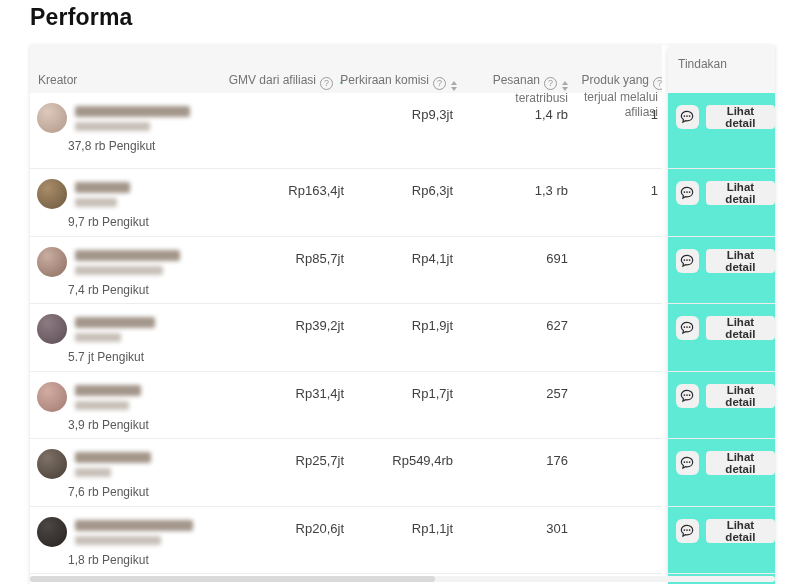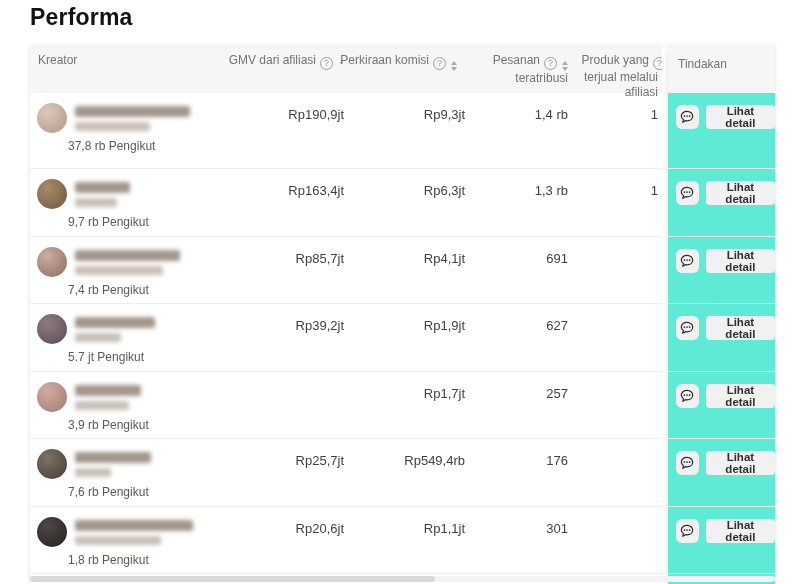--- a/index.html
+++ b/index.html
@@ -5,21 +5,21 @@
   * { margin:0; padding:0; box-sizing:border-box; }
   html,body { width:800px; height:584px; background:#fff; overflow:hidden;
               font-family:"Liberation Sans", sans-serif; }
   .page-title { position:absolute; left:30px; top:4px; font-size:23px; font-weight:700;
                 color:#121212; letter-spacing:.2px;text-align:right; }
   .card { position:absolute; left:30px; top:45px; width:745px; height:539px; background:#fff;
           box-shadow:0 1px 4px rgba(0,0,0,.14); }
   
   .scrollarea { position:absolute; left:0; top:0; width:632px; height:539px; overflow:hidden; }
   .thead { position:relative; height:48px; background:#f6f6f6; color:#737373; font-size:12px; }
-  .hc { position:absolute; top:8px; line-height:15px; }
+  .hc { position:absolute; top:28px; line-height:15px; }
   .hc-kreator { left:8px; }
   .hc-gmv     { left:180px; width:134px; text-align:right; }
   .hc-komisi  { left:300px; width:127px; text-align:right; }
   .hc-pesanan { left:430px; width:108px; text-align:right; }
   .hc-produk  { left:500px; width:136px; text-align:right; }
   .hc-produk .sub { display:block; padding-right:8px; }
   .hicon { display:inline-block; width:13px; height:13px; border:1px solid #9c9c9c; border-radius:50%;
            font-size:9px; line-height:11px; text-align:center; color:#9c9c9c; margin-left:4px;
            vertical-align:-2px; cursor:default; }
   .sorters { display:inline-flex; flex-direction:column; gap:2px; margin-left:5px; vertical-align:-1px; }
@@ -31,21 +31,21 @@
   
   .row { position:relative; height:67.5px; border-bottom:1px solid #ededed; }
   .row.first { height:76px; }
   .avatar { position:absolute; left:7px; top:10px; width:30px; height:30px; border-radius:50%; }
   .nb { position:absolute; left:45px; border-radius:2px; filter:blur(2px); }
   .n1 { top:13px; height:11px; background:#a3968a; }
   .n2 { top:29px; height:9px;  background:#c8c0b8; }
   .followers { position:absolute; left:38px; top:46px; font-size:12px; color:#595959; }
   .val { position:absolute; top:14px; font-size:13px; color:#404040; text-align:right; }
   .c-gmv { left:180px; width:134px; }
-  .c-kom { left:308px; width:127px; }
+  .c-kom { left:296px; width:127px; }
   .c-pes { left:430px; width:108px; }
   .c-pro { left:560px; width:68px; }
   
   .pinned { position:absolute; left:638px; top:0; width:107px; height:539px; background:#5eead4;
             box-shadow:-4px 0 6px -4px rgba(0,0,0,.13); }
   .pinned .thead2 { height:48px; background:#f6f6f6; color:#737373; font-size:12px;
                     padding:12px 0 0 10px; }
   .prow { height:67.5px; border-bottom:1px solid #ededed; display:flex; align-items:flex-start;
           gap:7px; padding:12px 0 14px 8px; }
   .prow.first { height:76px; }
@@ -91,21 +91,20 @@
         <span class="sub">terjual melalui</span>
         <span class="sub">afiliasi</span>
       </div>
     </div>
 
     <div class="row first">
       <span class="avatar" style="background: radial-gradient(circle at 35% 30%, rgb(220, 201, 187), rgb(177, 151, 138));"></span>
       <span class="nb n1" style="width: 115px;"></span>
       <span class="nb n2" style="width: 75px;"></span>
       <span class="followers">37,8 rb Pengikut</span>
-      <span class="val c-gmv">Rp190,9jt</span>
       <span class="val c-kom">Rp9,3jt</span>
       <span class="val c-pes">1,4 rb</span>
       <span class="val c-pro">1</span>
     </div>
     <div class="row">
       <span class="avatar" style="background: radial-gradient(circle at 35% 30%, rgb(168, 140, 104), rgb(109, 88, 63));"></span>
       <span class="nb n1" style="width: 55px;"></span>
       <span class="nb n2" style="width: 42px;"></span>
       <span class="followers">9,7 rb Pengikut</span>
       <span class="val c-gmv">Rp163,4jt</span>
@@ -131,20 +130,21 @@
       <span class="val c-gmv">Rp39,2jt</span>
       <span class="val c-kom">Rp1,9jt</span>
       <span class="val c-pes">627</span>
       <span class="val c-pro"></span>
     </div>
     <div class="row">
       <span class="avatar" style="background: radial-gradient(circle at 35% 30%, rgb(210, 171, 162), rgb(161, 122, 114));"></span>
       <span class="nb n1" style="width: 66px;"></span>
       <span class="nb n2" style="width: 54px;"></span>
       <span class="followers">3,9 rb Pengikut</span>
+      <span class="val c-gmv">Rp31,4jt</span>
       <span class="val c-kom">Rp1,7jt</span>
       <span class="val c-pes">257</span>
       <span class="val c-pro"></span>
     </div>
     <div class="row">
       <span class="avatar" style="background: radial-gradient(circle at 35% 30%, rgb(126, 113, 102), rgb(71, 62, 53));"></span>
       <span class="nb n1" style="width: 76px;"></span>
       <span class="nb n2" style="width: 36px;"></span>
       <span class="followers">7,6 rb Pengikut</span>
       <span class="val c-gmv">Rp25,7jt</span>

